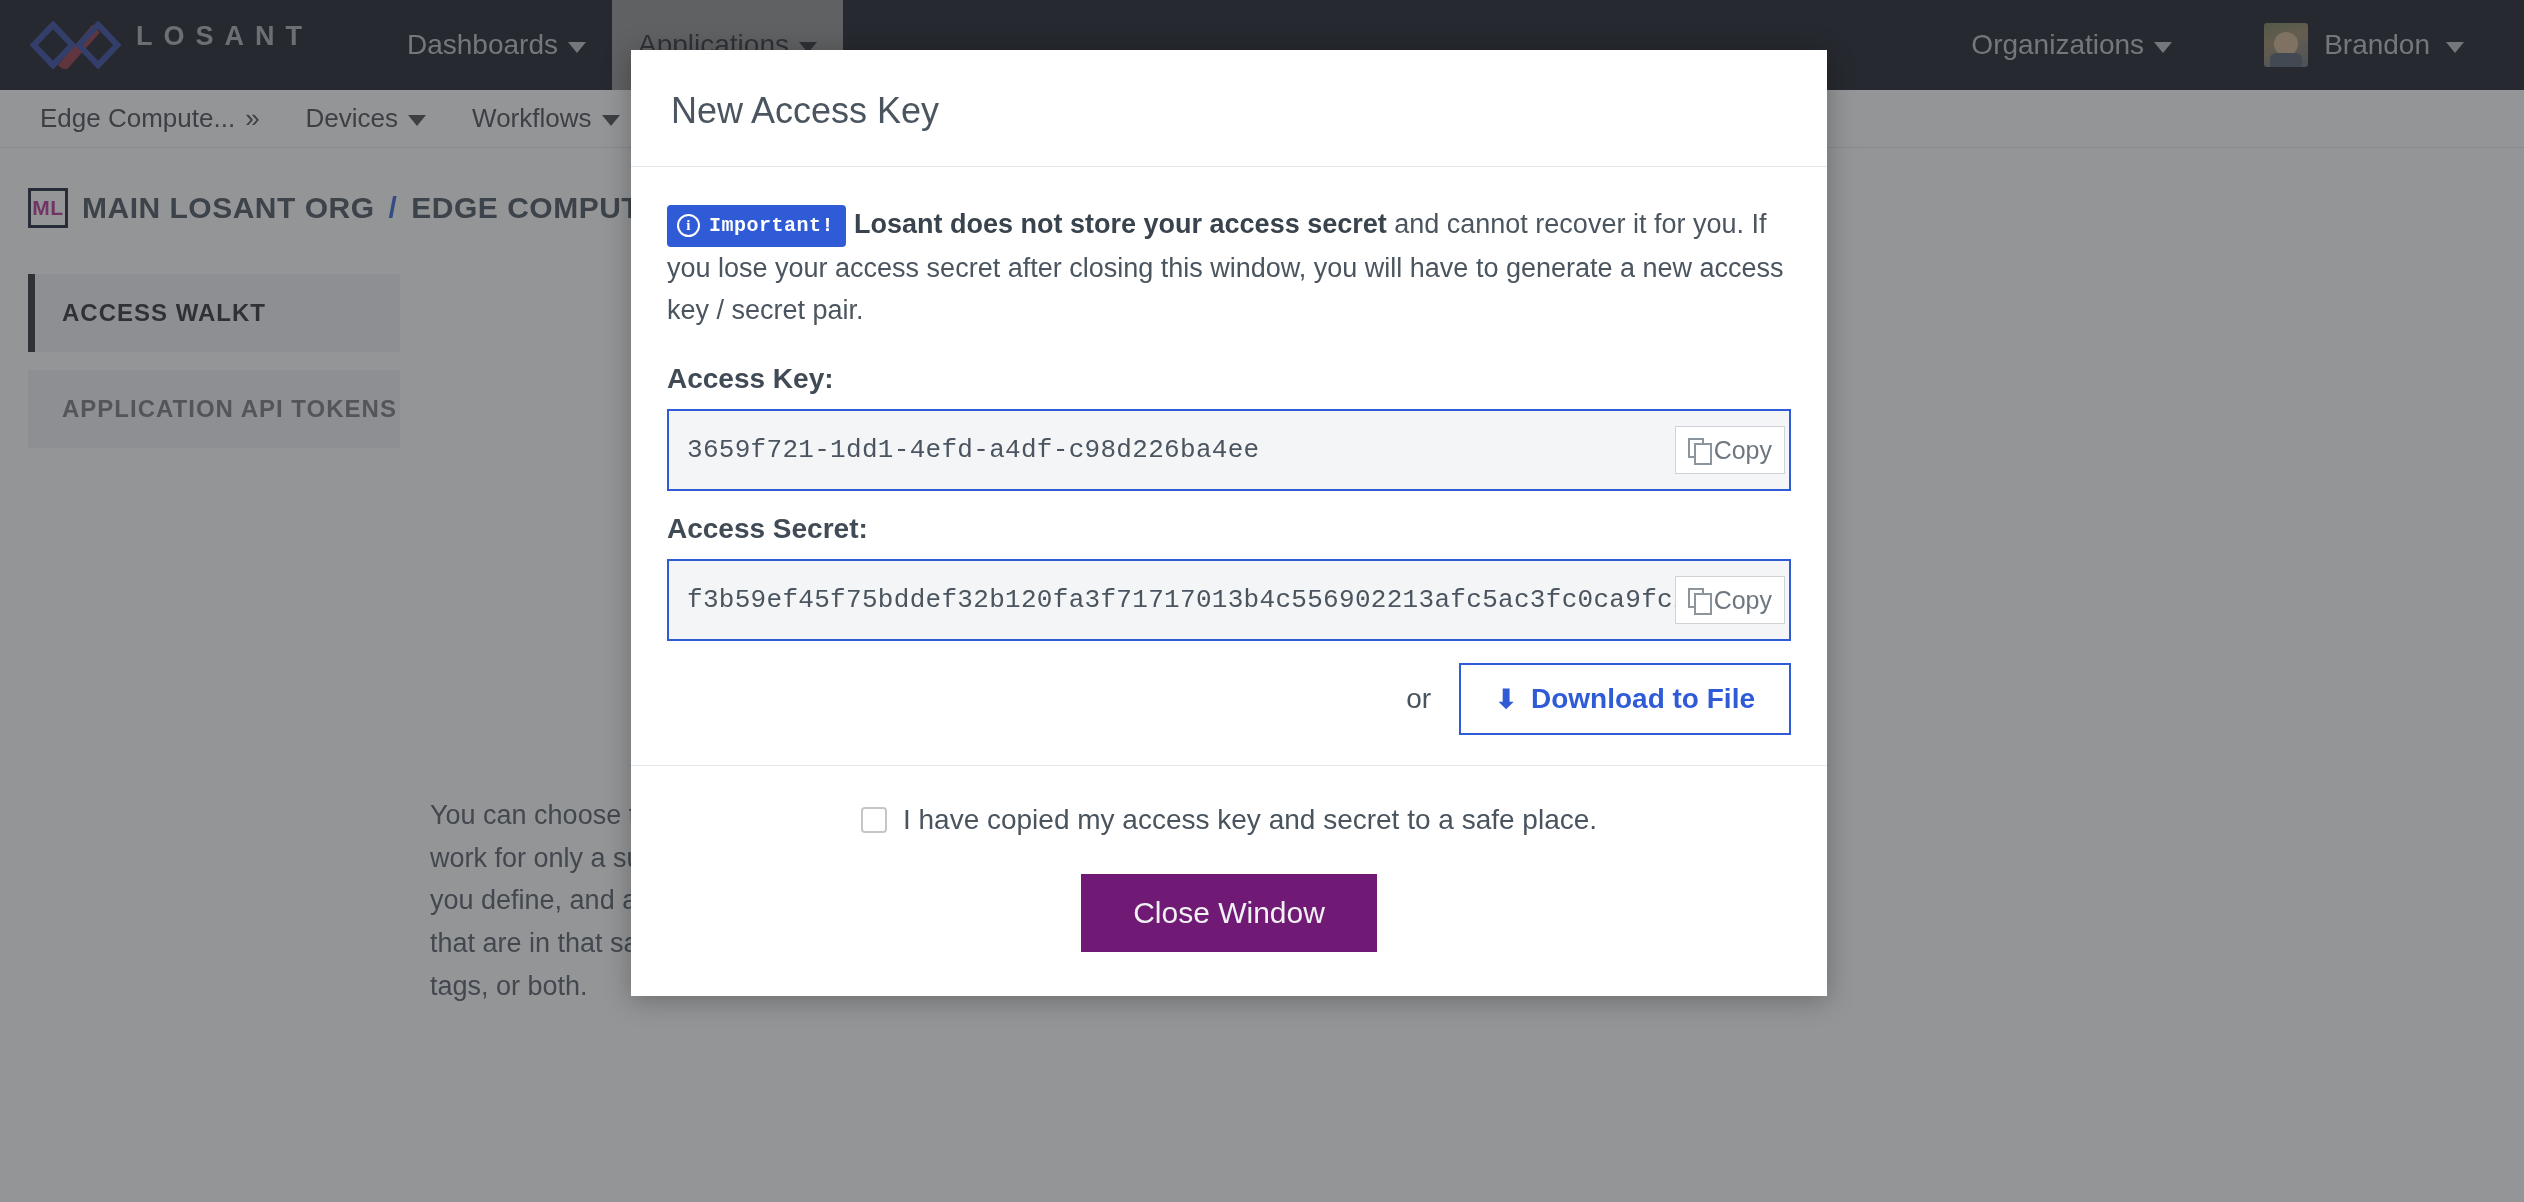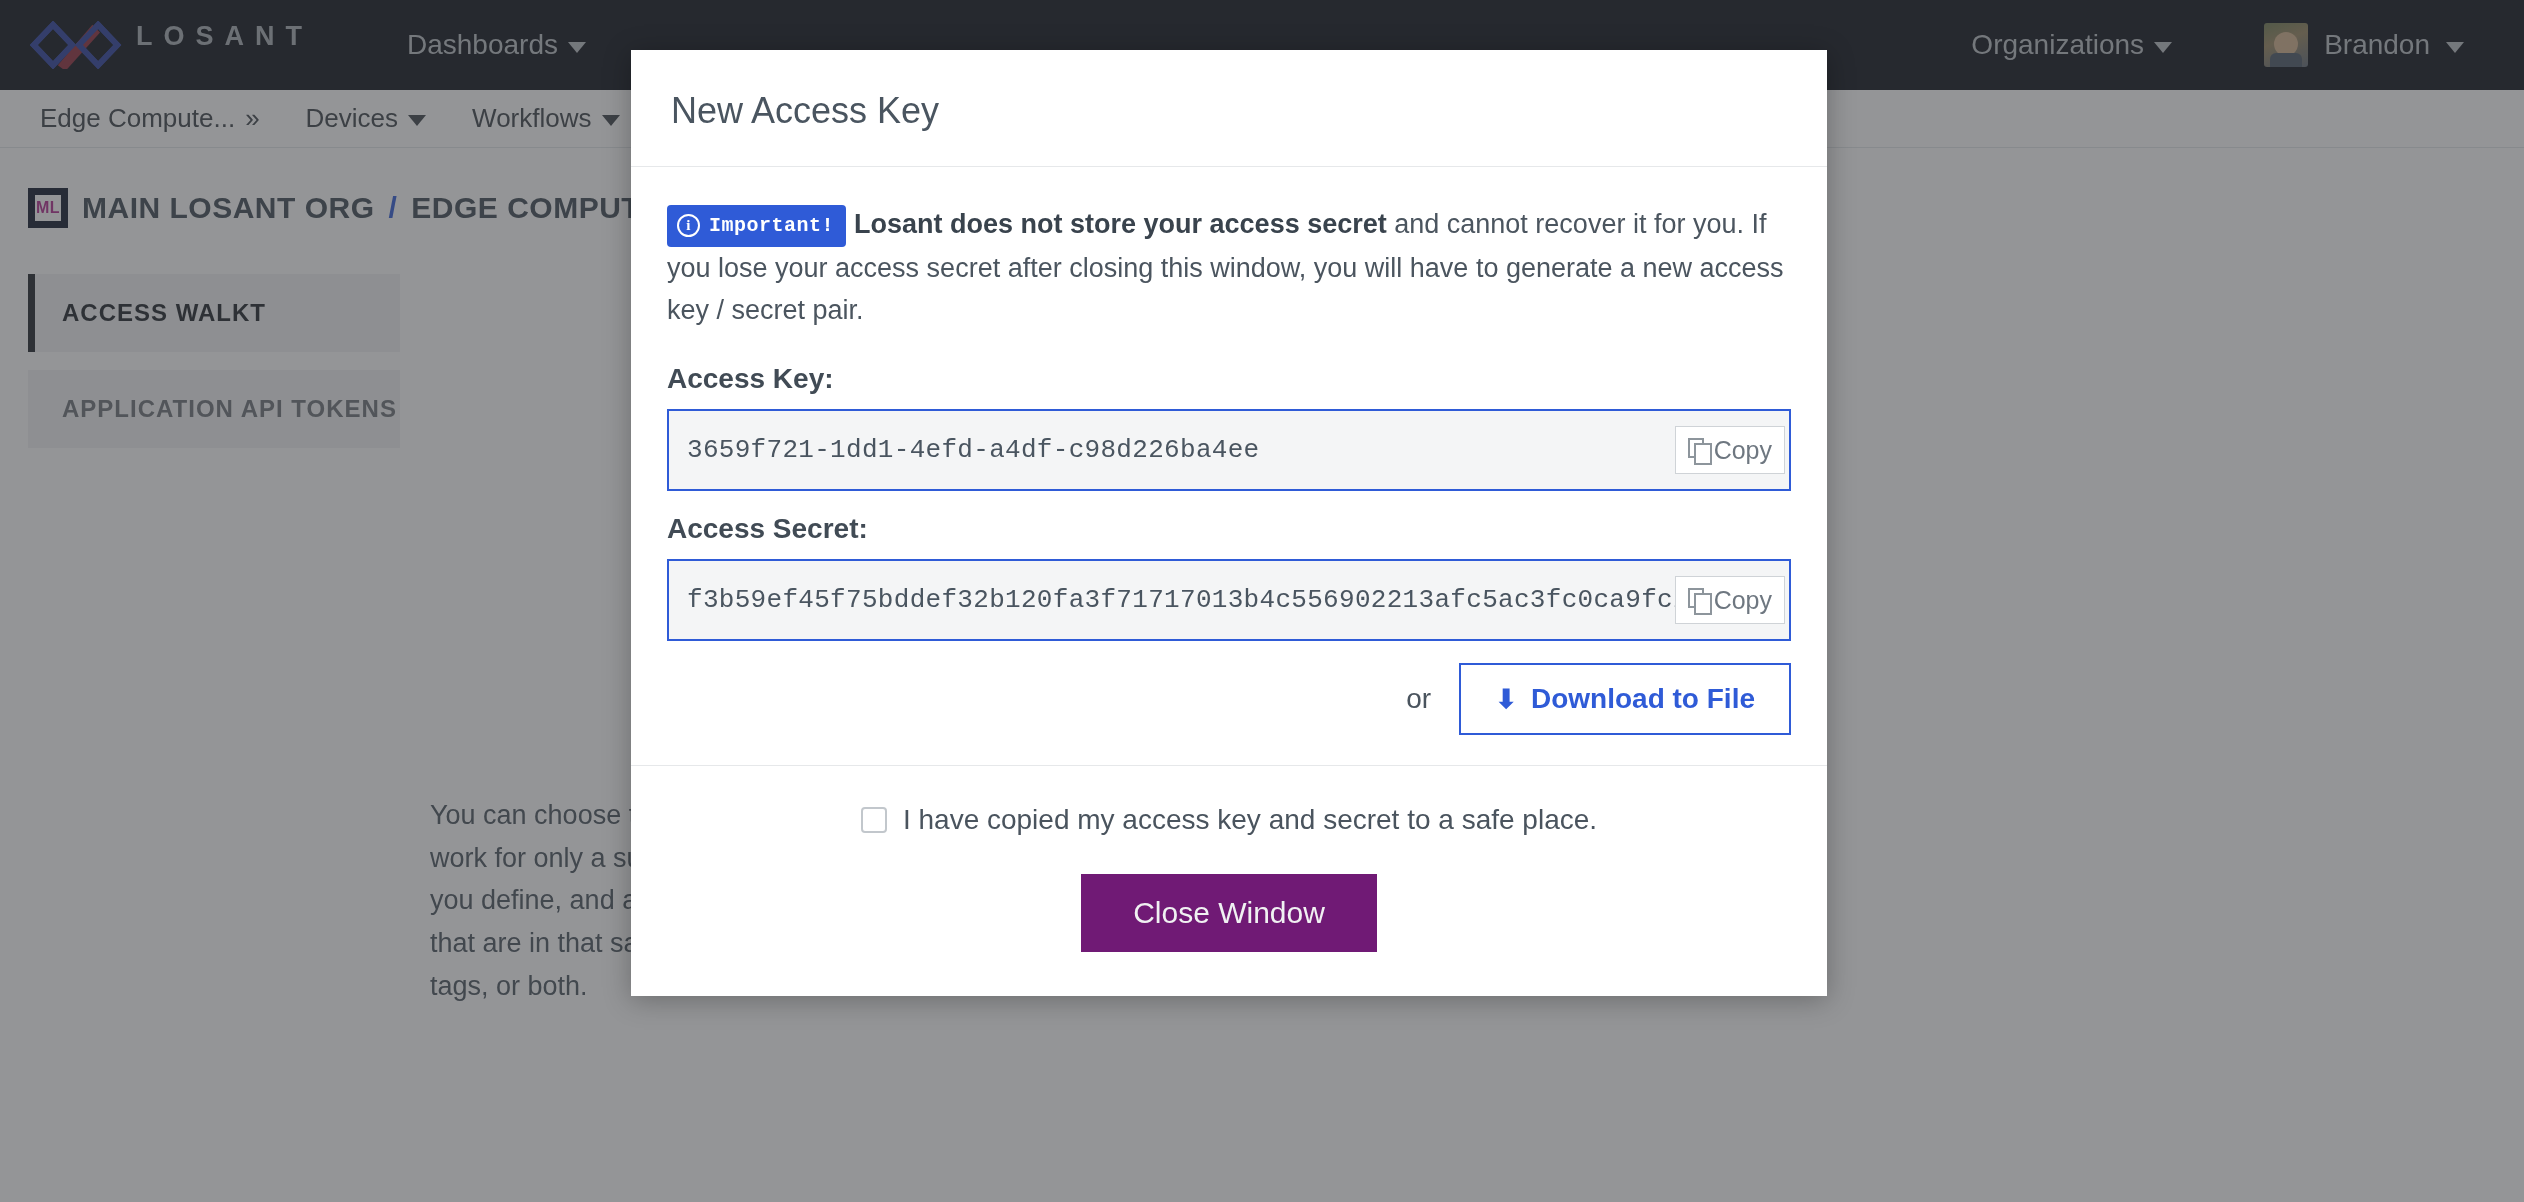--- a/index.html
+++ b/index.html
@@ -74,22 +74,22 @@
     white-space: nowrap; cursor:pointer;
   }
   .subnav-item .caret { border-top-color:#3c4349; }
   .chev2 { font-size: 26px; color:#3c4349; }
 
   .crumb {
     display:flex; align-items:center; gap:14px;
     padding: 40px 0 0 28px;
   }
   .ml-badge {
-    width: 40px; height: 40px; border:7px solid #0f172a;
-    color:#b02a8f; font-size:16px; font-weight:700;
+    width: 40px; height: 40px; border:3px solid #0f172a;
+    color:#b02a8f; font-size:21px; font-weight:700;
     display:flex; align-items:center; justify-content:center;
     letter-spacing: .5px;
   }
   .crumb-text {
     font-size: 30px; font-weight: 700; color:#3f4a54;
     letter-spacing: .5px; white-space:nowrap;
   }
   .crumb-sep { color:#2f5bd7; font-weight:700; }
 
   .content-row { display:flex; margin-top: 46px; }
@@ -212,20 +212,24 @@
         <path d="M72 4 L92 25 L72 46 L52 25 Z" fill="none" stroke="#2b3f9e" stroke-width="6"></path>
       </svg>
       <span class="logo-word">LOSANT</span>
     </div>
 
     <div class="nav-items">
       <div class="nav-item">
         <span>Dashboards</span>
         <span class="caret"></span>
       </div>
+      <div class="nav-item active">
+        <span>Applications</span>
+        <span class="caret"></span>
+      </div>
     </div>
 
     <div class="nav-right">
       <div class="nav-item">
         <span>Organizations</span>
         <span class="caret"></span>
       </div>
       <div class="nav-item" style="gap:16px;">
         <span class="avatar"></span>
         <span>Brandon</span>

